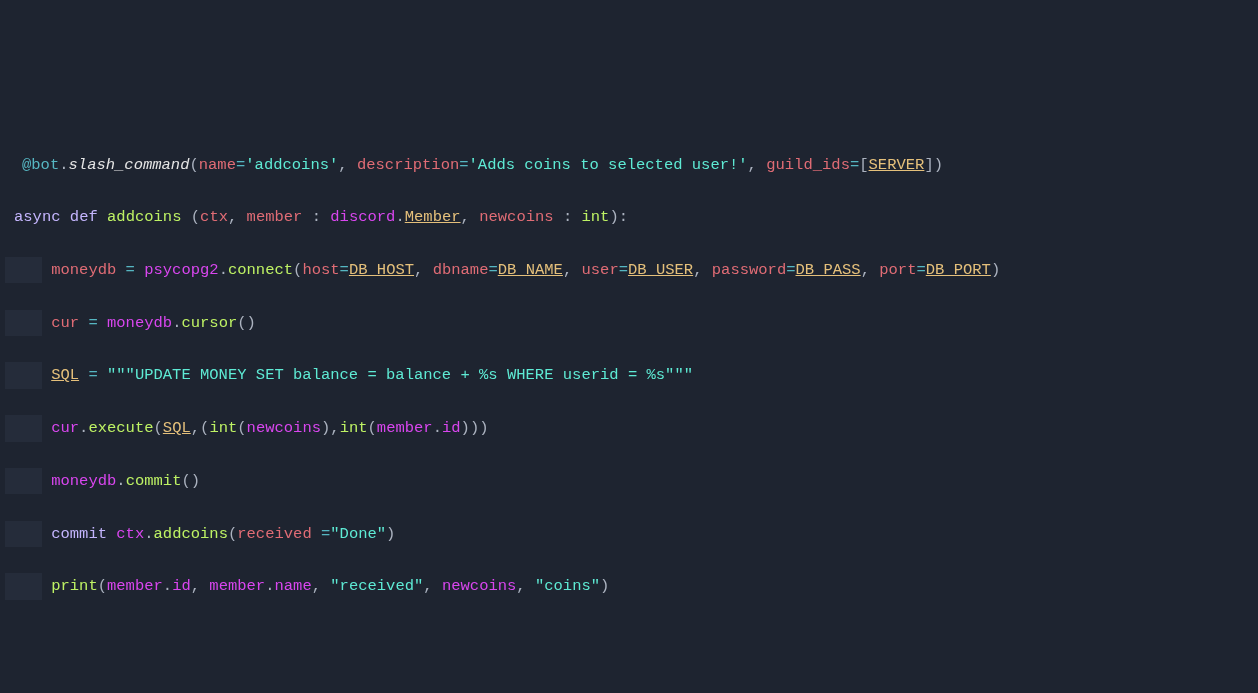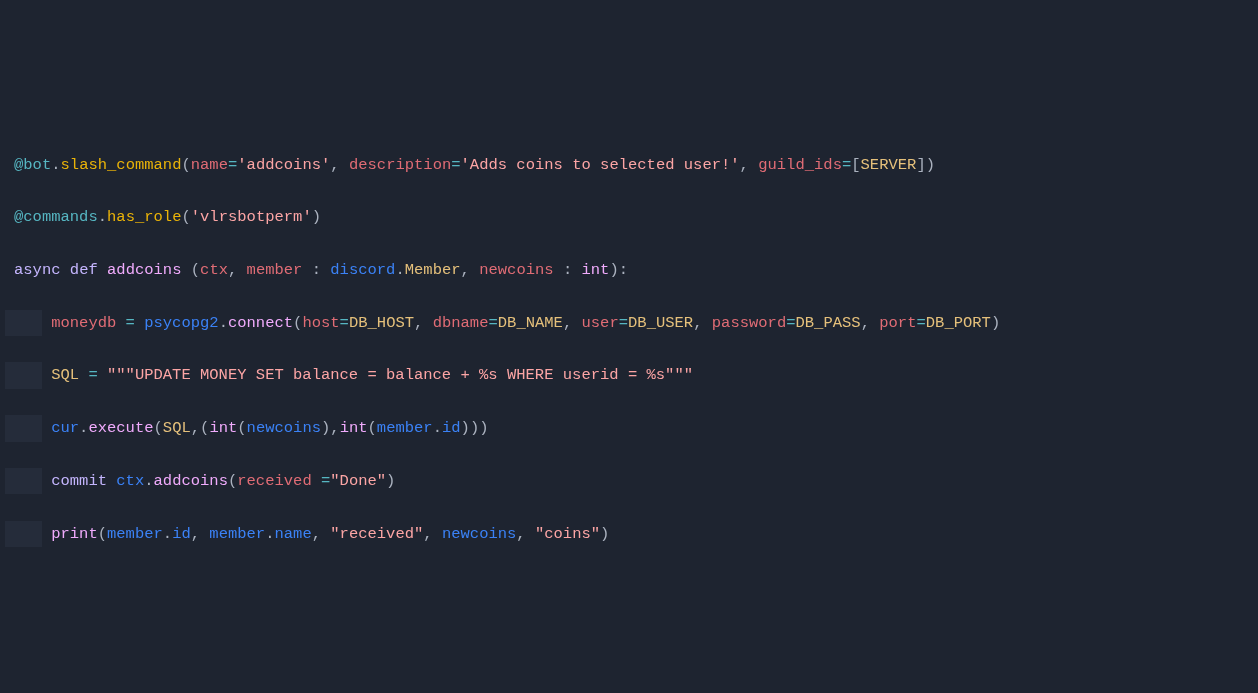--- a/index.html
+++ b/index.html
@@ -16,43 +16,44 @@
   .code-line { display: block; min-height: 1.7em; }
   .indent-guide {
     display: inline-block;
     width: 2.4em;
     height: 1.7em;
     vertical-align: top;
     background: #252c3a;
     margin-right: 0.6em;
     margin-left: -0.6em;
   }
-  .dec { color: #56b6c2; }          
-  .decname { color: #eab308; }      
+  .dec { color: #56b6c2; margin-left: 8px; }          
+  .decname { color: #e5e5e5; font-style: italic; }      
   .kw { color: #c4b5fd; }           
-  .fn { color: #f0abfc; }           
+  .fn { color: #bef264; }           
   .var { color: #e06c75; }          
-  .const { color: #e5c07b; }        
-  .str { color: #fca5a5; }          
+  .const { color: #e5c07b; text-decoration: underline; }        
+  .str { color: #5eead4; }          
   .op { color: #56b6c2; }           
   .punc { color: #abb2bf; }         
-  .plain { color: #3b82f6; }
+  .plain { color: #d946ef; }
 </style>
 </head>
 <body>
 
 
 
 <div>
 <span class="code-line"><span class="dec">@bot</span><span class="punc">.</span><span class="decname">slash_command</span><span class="punc">(</span><span class="var">name</span><span class="op">=</span><span class="str">'addcoins'</span><span class="punc">, </span><span class="var">description</span><span class="op">=</span><span class="str">'Adds coins to selected user!'</span><span class="punc">, </span><span class="var">guild_ids</span><span class="op">=</span><span class="punc">[</span><span class="const">SERVER</span><span class="punc">]</span><span class="punc">)</span></span>
-<span class="code-line"><span class="dec">@commands</span><span class="punc">.</span><span class="decname">has_role</span><span class="punc">(</span><span class="str">'vlrsbotperm'</span><span class="punc">)</span></span>
 <span class="code-line"><span class="kw">async</span> <span class="kw">def</span> <span class="fn">addcoins</span><span class="punc"> (</span><span class="var">ctx</span><span class="punc">, </span><span class="var">member</span><span class="punc"> : </span><span class="plain">discord</span><span class="punc">.</span><span class="const">Member</span><span class="punc">, </span><span class="var">newcoins</span><span class="punc"> : </span><span class="fn">int</span><span class="punc">):</span></span>
 <span class="code-line"><span class="indent-guide"></span><span class="var">moneydb</span><span class="op"> = </span><span class="plain">psycopg2</span><span class="punc">.</span><span class="fn">connect</span><span class="punc">(</span><span class="var">host</span><span class="op">=</span><span class="const">DB_HOST</span><span class="punc">, </span><span class="var">dbname</span><span class="op">=</span><span class="const">DB_NAME</span><span class="punc">, </span><span class="var">user</span><span class="op">=</span><span class="const">DB_USER</span><span class="punc">, </span><span class="var">password</span><span class="op">=</span><span class="const">DB_PASS</span><span class="punc">, </span><span class="var">port</span><span class="op">=</span><span class="const">DB_PORT</span><span class="punc">)</span></span>
+<span class="code-line"><span class="indent-guide"></span><span class="var">cur</span><span class="op"> = </span><span class="plain">moneydb</span><span class="punc">.</span><span class="fn">cursor</span><span class="punc">()</span></span>
 <span class="code-line"><span class="indent-guide"></span><span class="const">SQL</span><span class="op"> = </span><span class="str">"""UPDATE MONEY SET balance = balance + %s WHERE userid = %s"""</span></span>
 <span class="code-line"><span class="indent-guide"></span><span class="plain">cur</span><span class="punc">.</span><span class="fn">execute</span><span class="punc">(</span><span class="const">SQL</span><span class="punc">,</span><span class="punc">(</span><span class="fn">int</span><span class="punc">(</span><span class="plain">newcoins</span><span class="punc">)</span><span class="punc">,</span><span class="fn">int</span><span class="punc">(</span><span class="plain">member</span><span class="punc">.</span><span class="plain">id</span><span class="punc">)</span><span class="punc">)</span><span class="punc">)</span></span>
+<span class="code-line"><span class="indent-guide"></span><span class="plain">moneydb</span><span class="punc">.</span><span class="fn">commit</span><span class="punc">()</span></span>
 <span class="code-line"><span class="indent-guide"></span><span class="kw">commit</span><span> </span><span class="plain">ctx</span><span class="punc">.</span><span class="fn">addcoins</span><span class="punc">(</span><span class="var">received</span><span class="op"> =</span><span class="str">"Done"</span><span class="punc">)</span></span>
 <span class="code-line"><span class="indent-guide"></span><span class="fn">print</span><span class="punc">(</span><span class="plain">member</span><span class="punc">.</span><span class="plain">id</span><span class="punc">, </span><span class="plain">member</span><span class="punc">.</span><span class="plain">name</span><span class="punc">, </span><span class="str">"received"</span><span class="punc">, </span><span class="plain">newcoins</span><span class="punc">, </span><span class="str">"coins"</span><span class="punc">)</span></span>
 <span class="code-line"> </span>
 
 
 
 
 
 
 

